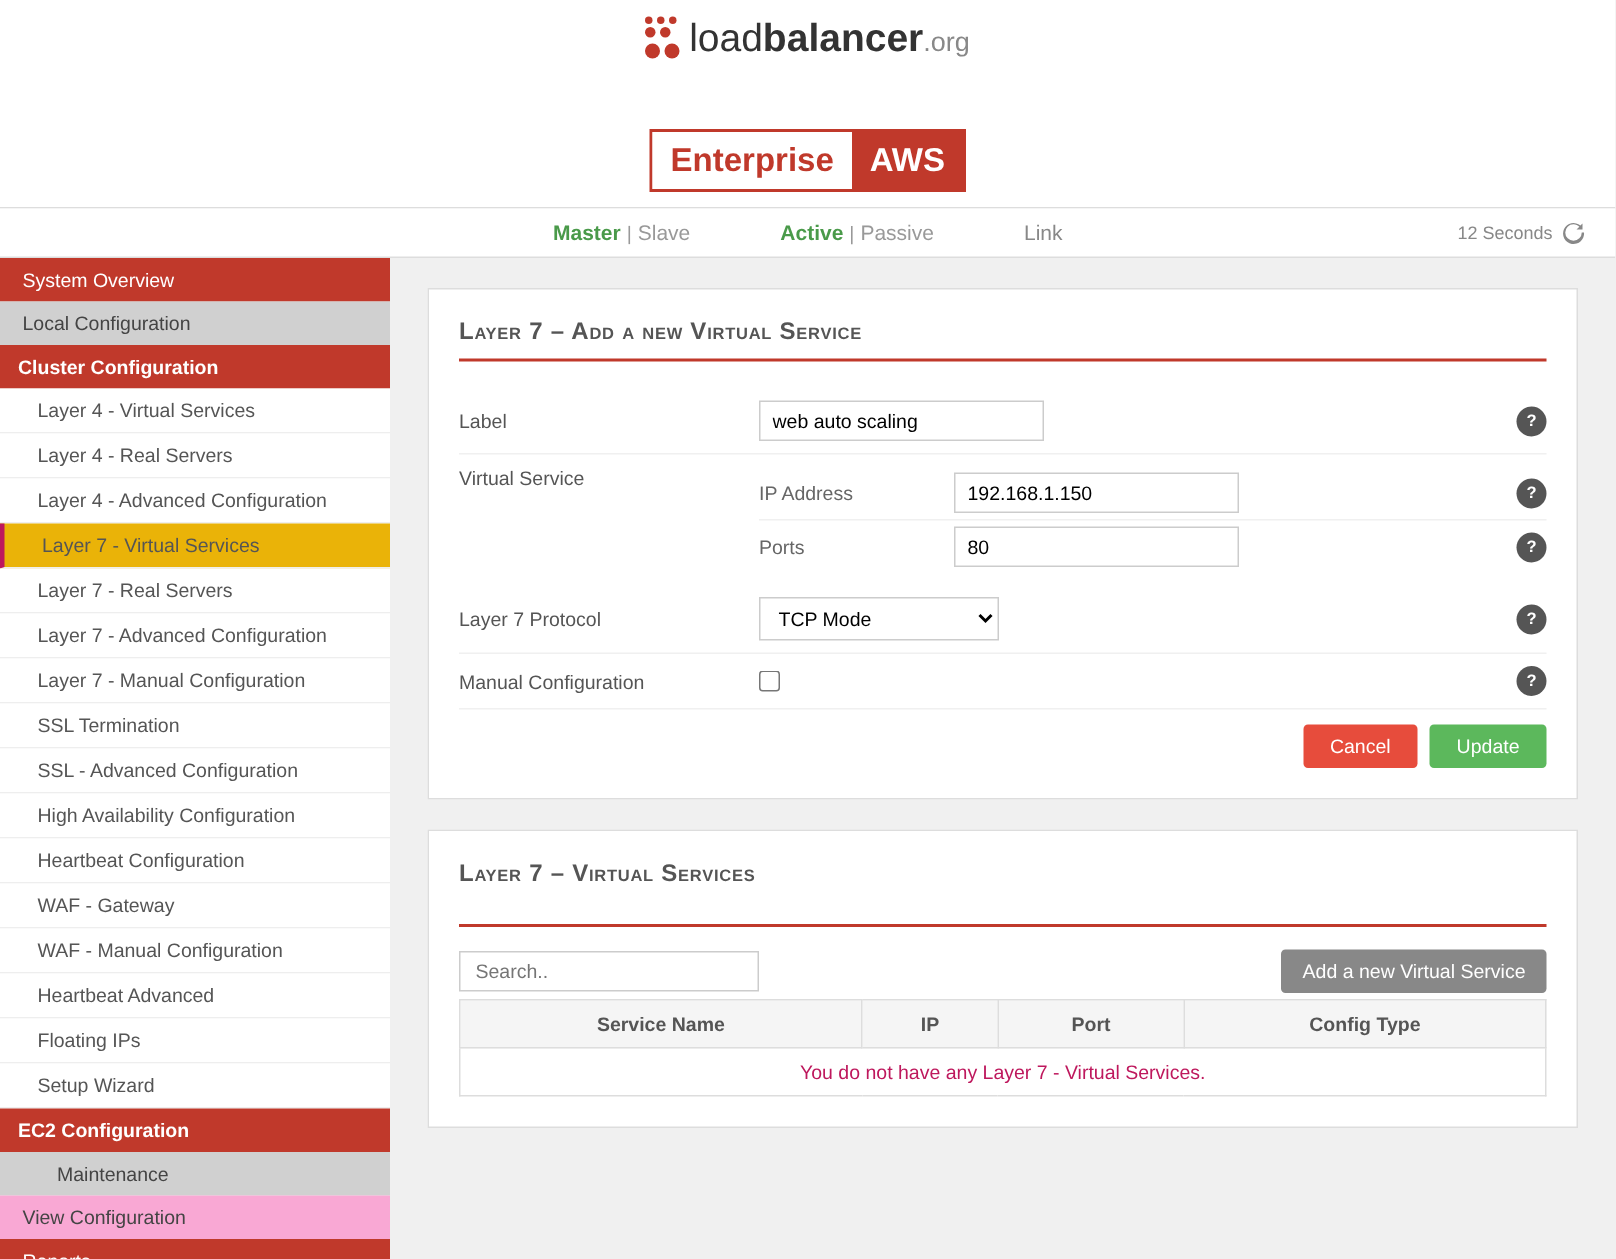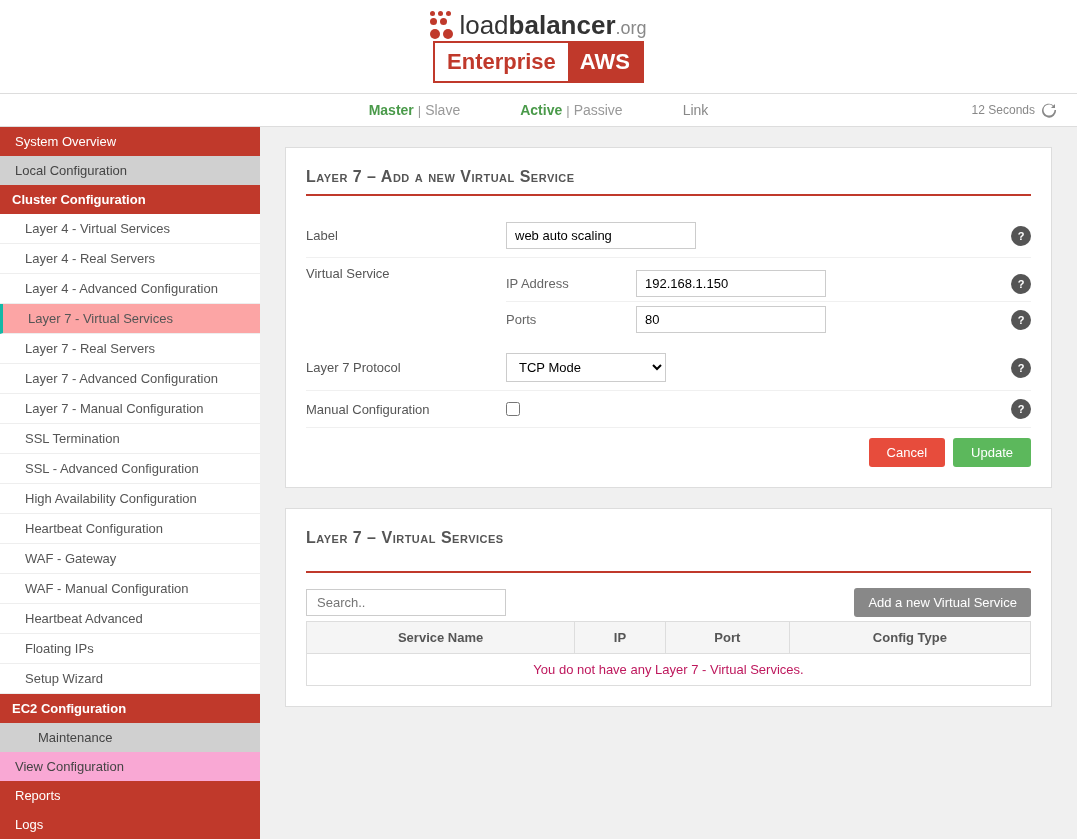--- a/index.html
+++ b/index.html
@@ -9,21 +9,21 @@
     .header { background: #fff; padding: 10px 20px; display: flex; align-items: center; justify-content: space-between; border-bottom: 1px solid #ddd; flex-direction: column; }
     .logo-area { display: flex; align-items: center; }
     .logo-text { font-size: 26px; color: #555; font-weight: 300; }
     .logo-text span.load { color: #333; font-weight: 400; }
     .logo-text span.balancer { color: #333; font-weight: 700; }
     .logo-text span.org { color: #888; font-size: 18px; }
     .logo-dots { display: flex; flex-direction: column; margin-right: 6px; }
     .dots-row { display: flex; gap: 3px; margin-bottom: 2px; }
     .dot { width: 7px; height: 7px; border-radius: 50%; background: #c0392b; }
     .dot.small { width: 5px; height: 5px; }
-    .enterprise-badge { display: flex; align-items: center; border: 2px solid #c0392b; }
+    .enterprise-badge { display: flex; align-items: center; border: 2px solid #c0392b; margin-top: 45px; }
     .enterprise-badge .ent { padding: 6px 12px; color: #c0392b; font-size: 22px; font-weight: 700; background: #fff; }
     .enterprise-badge .aws { padding: 6px 12px; background: #c0392b; color: #fff; font-size: 22px; font-weight: 700; }
 
     
     .nav-bar { background: #fff; padding: 8px 20px; display: flex; align-items: center; justify-content: center; gap: 60px; border-bottom: 1px solid #ddd; position: relative; }
     .nav-group { display: flex; align-items: center; gap: 4px; }
     .nav-active { color: #4a9a4a; font-weight: bold; font-size: 14px; }
     .nav-sep { color: #999; }
     .nav-inactive { color: #999; font-size: 14px; }
     .nav-link { color: #888; font-size: 14px; }
@@ -31,21 +31,21 @@
 
     
     .main-layout { display: flex; min-height: calc(100vh - 130px); }
 
     
     .sidebar { width: 260px; background: #f5f5f5; flex-shrink: 0; }
     .sidebar-item { padding: 7px 15px; cursor: pointer; font-size: 13px; }
     .sidebar-item.active { background: #c0392b; color: #fff; }
     .sidebar-item.section-header { background: #c0392b; color: #fff; font-weight: bold; padding: 7px 12px; }
     .sidebar-item.sub { padding-left: 25px; background: #fff; color: #555; border-bottom: 1px solid #eee; }
-    .sidebar-item.sub.selected { background: #fca5a5; border-left: 3px solid #14b8a6; }
+    .sidebar-item.sub.selected { background: #eab308; border-left: 3px solid #be185d; }
 
     
     .content { flex: 1; padding: 20px 25px; background: #f0f0f0; }
 
     .form-section { background: #fff; border: 1px solid #ddd; padding: 20px; margin-bottom: 20px; }
     .form-section-title { font-size: 16px; font-variant: small-caps; color: #555; border-bottom: 2px solid #c0392b; padding-bottom: 8px; margin-bottom: 18px; font-weight: bold; letter-spacing: 0.5px; }
 
     .form-row { display: flex; align-items: center; padding: 8px 0; border-bottom: 1px solid #f0f0f0; }
     .form-row:last-of-type { border-bottom: none; }
     .form-label { width: 200px; color: #555; font-size: 13px; flex-shrink: 0; }

